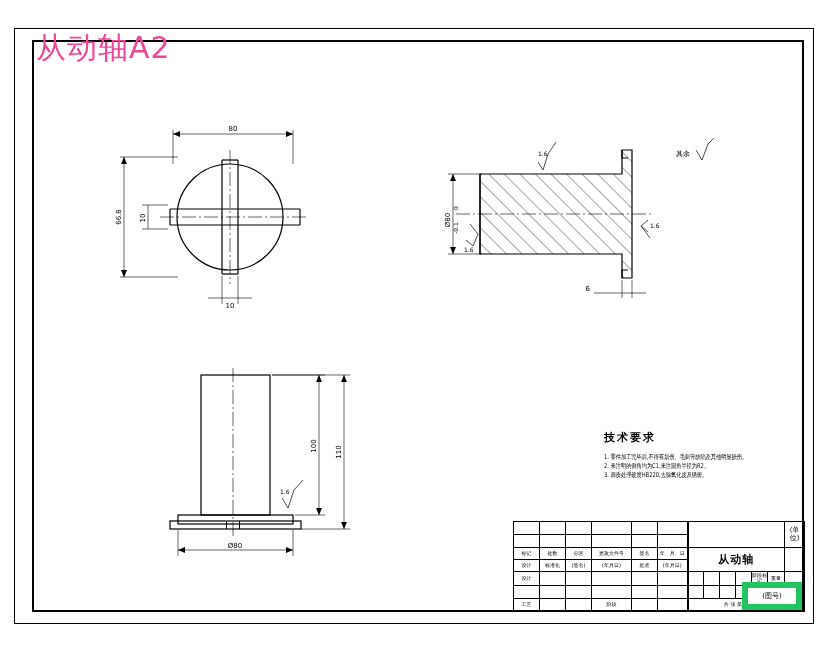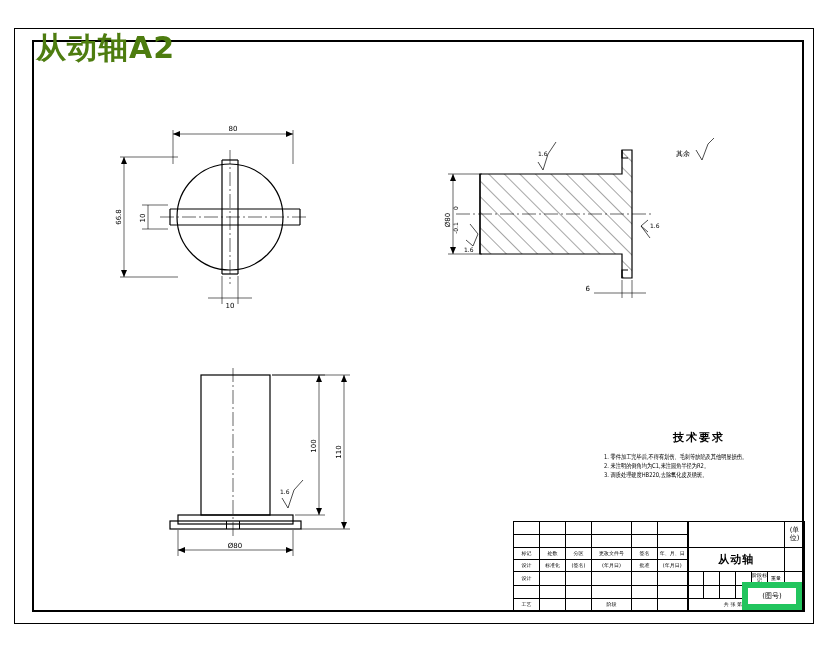--- a/index.html
+++ b/index.html
@@ -33,23 +33,23 @@
   #inner-border {
     left: 32px; top: 40px;
     width: 772px; height: 572px;
     border: 2px solid #000;
     box-sizing: border-box;
   }
 
   
   #doc-title {
     left: 36px; top: 33px;
-    color: #4d7c0f;
+    color: #ec4899;
     font-size: 30px;
-    font-weight: bold;
+    font-weight: normal;
     font-family: "DejaVu Sans", "Liberation Sans", sans-serif;
     letter-spacing: 1px;
     white-space: nowrap;
     line-height: 1;
   }
 
   svg { display: block; }
   .ln { stroke: #000; stroke-width: 1; fill: none; shape-rendering: crispEdges; }
   .ln-thin { stroke: #000; stroke-width: 0.7; fill: none; }
   .ln-obj { stroke: #000; stroke-width: 1.2; fill: none; }
@@ -68,21 +68,21 @@
     font-size: 6px;
     fill: #000;
   }
 
   
   #tech-req {
     left: 604px; top: 430px;
     width: 190px;
   }
   #tech-req .tr-head {
-    text-align: center;
+    text-align: left;
     font-size: 11px;
     font-weight: bold;
     font-family: "DejaVu Sans", "Liberation Sans", sans-serif;
     color: #000;
     margin-bottom: 8px;
     letter-spacing: 2px;
   }
   #tech-req .tr-line {
     font-size: 5.2px;
     line-height: 9px;

